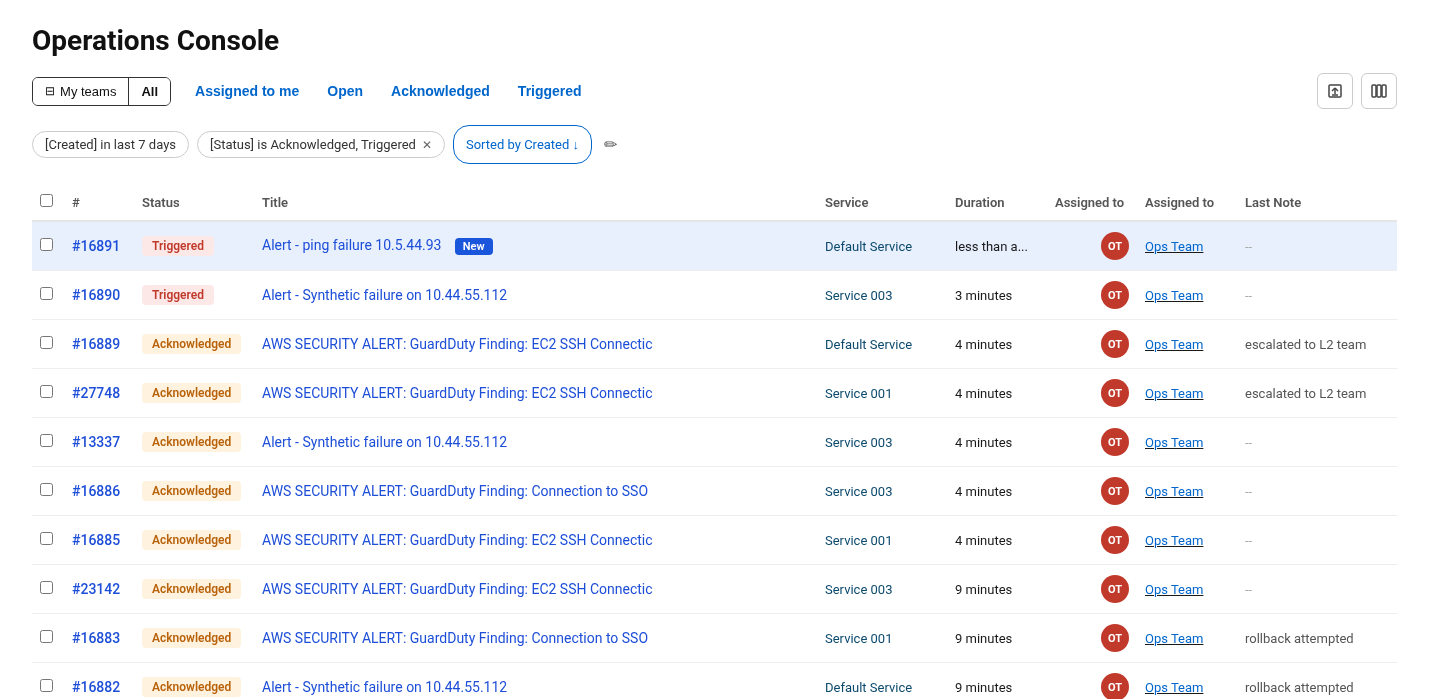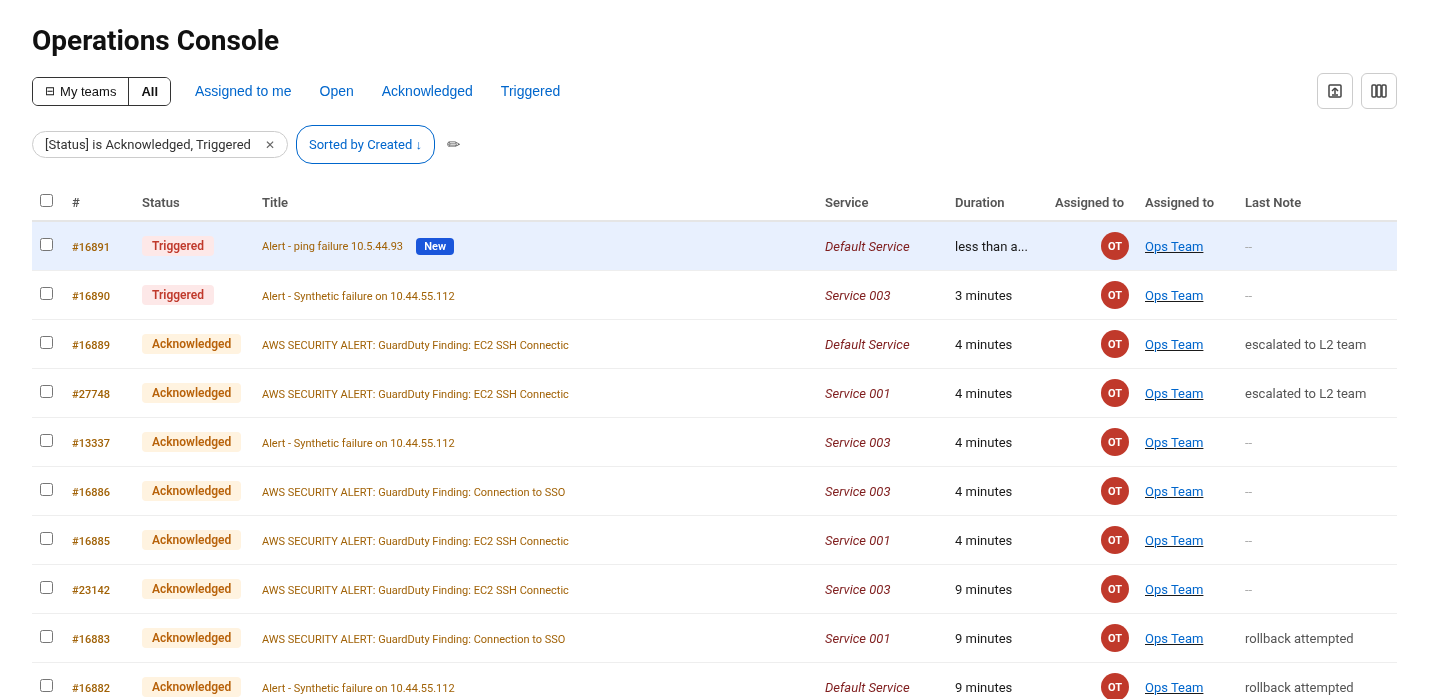--- a/index.html
+++ b/index.html
@@ -59,21 +59,21 @@
       font-weight: 600;
       color: #111;
     }
     .tab-link {
       background: none;
       border: none;
       padding: 6px 12px;
       cursor: pointer;
       font-size: 14px;
       color: #0066cc;
-      font-weight: 400;
+      font-weight: 700;
       text-align: center;
     }
     .top-actions {
       display: flex;
       gap: 8px;
     }
     .icon-btn {
       width: 36px;
       height: 36px;
       border: 1.5px solid #ccc;
@@ -97,21 +97,21 @@
       border-radius: 16px;
       padding: 5px 12px;
       font-size: 13px;
       color: #333;
       background: #fff;
       cursor: pointer;
     }
     .filter-chip-removable {
       display: flex;
       align-items: center;
-      gap: 14px;
+      gap: 6px;
       border: 1.5px solid #ccc;
       border-radius: 16px;
       padding: 5px 12px;
       font-size: 13px;
       color: #333;
       background: #fff;
     }
     .filter-chip-removable .remove-x {
       cursor: pointer;
       color: #666;
@@ -192,28 +192,27 @@
       display: inline-block;
       padding: 2px 8px;
       border-radius: 4px;
       background: #1a56db;
       color: #fff;
       font-size: 11px;
       font-weight: 600;
       margin-left: 10px;
     }
     .title-link {
-      color: #a16207;
+      color: #1d4ed8;
       text-decoration: none;
-      font-size: 11px;
+      font-size: 14px;
     }
     .service-link {
-      color: #7f1d1d;
+      color: #0c4a6e;
       text-decoration: none;
-      font-style: italic;
     }
     .avatar-ot {
       width: 28px;
       height: 28px;
       border-radius: 50%;
       background: #c0392b;
       color: #fff;
       font-size: 11px;
       font-weight: 700;
       display: flex;
@@ -260,20 +259,21 @@
       <svg width="16" height="16" viewBox="0 0 16 16" fill="none" stroke="#444" stroke-width="1.5">
         <rect x="1" y="2" width="4" height="12" rx="1"></rect>
         <rect x="6" y="2" width="4" height="12" rx="1"></rect>
         <rect x="11" y="2" width="4" height="12" rx="1"></rect>
       </svg>
     </button>
   </div>
 </div>
 
 <div class="filters-row">
+  <div class="filter-chip">[Created] in last 7 days</div>
   <div class="filter-chip-removable">
     <span>[Status] is Acknowledged, Triggered</span>
     <span class="remove-x">✕</span>
   </div>
   <div class="sort-chip">Sorted by Created ↓</div>
   <button class="edit-icon-btn">✏</button>
 </div>
 
 <table>
   <thead>

